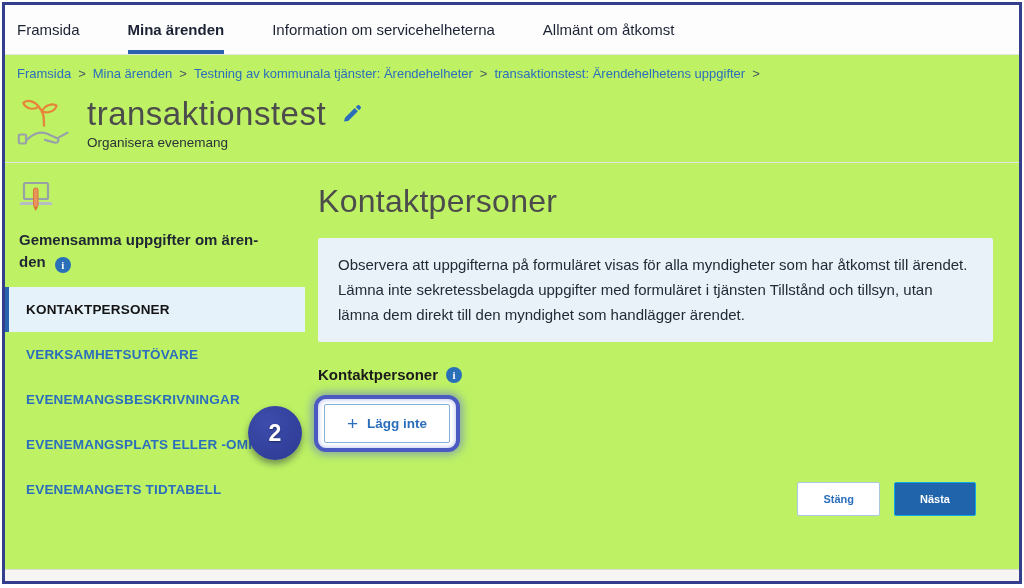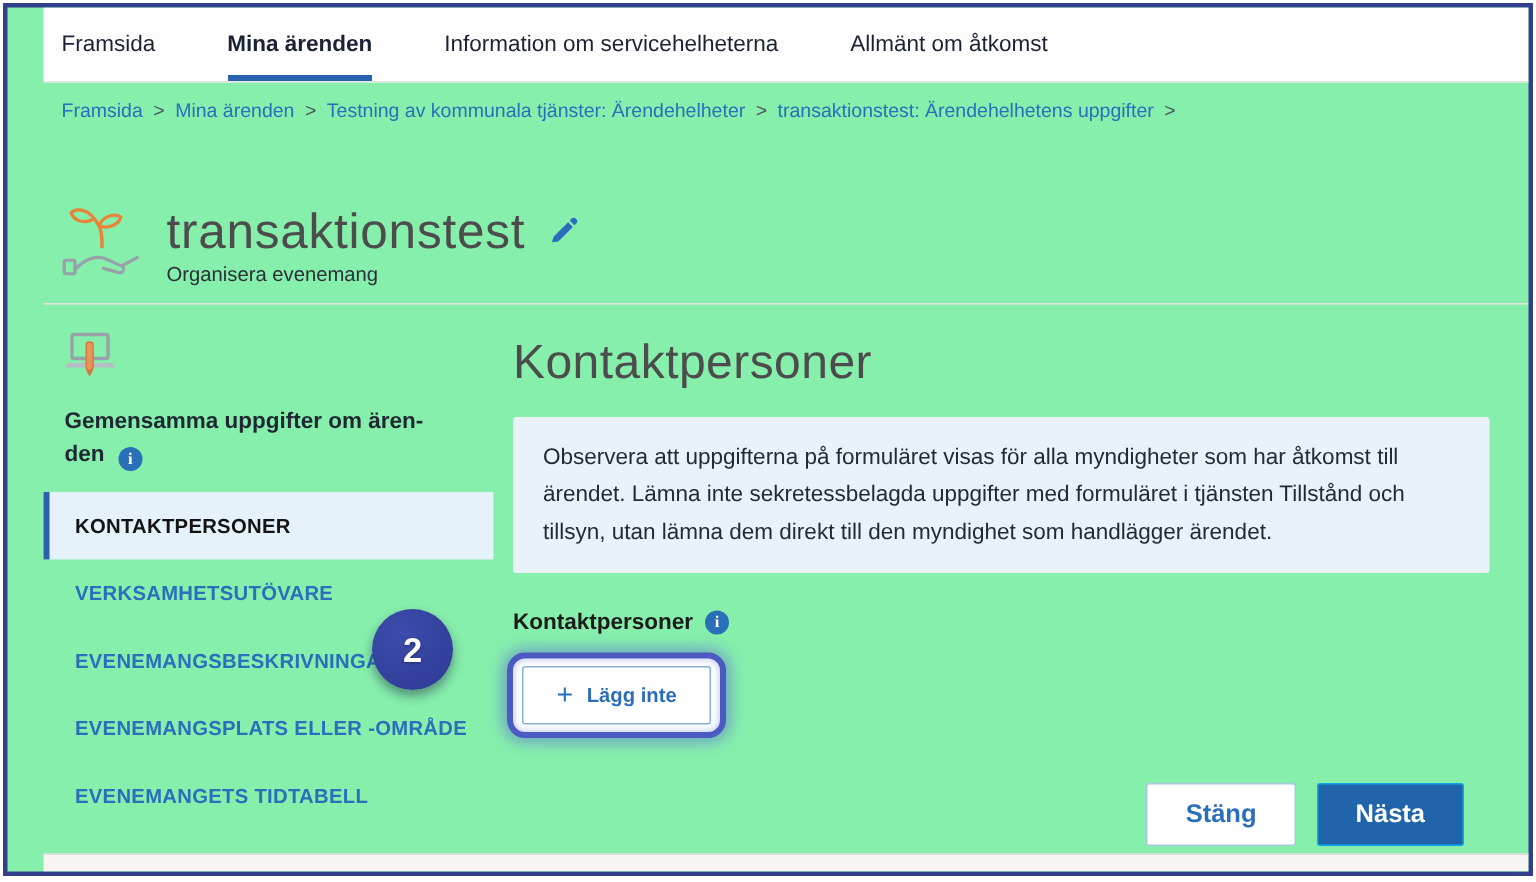--- a/index.html
+++ b/index.html
@@ -1,32 +1,32 @@
 <!DOCTYPE html>
 <html><head>
 <meta charset="utf-8">
 <style>
   * { margin:0; padding:0; box-sizing:border-box; }
   html,body { width:1024px; height:588px; background:#ffffff; font-family:"Liberation Sans", sans-serif; }
   .page { position:relative; width:1024px; height:588px; background:#ffffff; overflow:hidden; }
-  .frame { position:absolute; left:2px; top:2px; right:2px; bottom:4px; border:3px solid #333e8c; background:#86efac; display:flex; flex-direction:column; overflow:hidden;padding-left:24px; }
+  .frame { position:absolute; left:2px; top:2px; right:2px; bottom:4px; border:3px solid #333e8c; background:#bef264; display:flex; flex-direction:column; overflow:hidden; }
 
   
   .topnav { height:50px; display:flex; align-items:stretch; padding-left:12px; border-bottom:1px solid #e4e4e4; background:#fdfdfd; flex-shrink:0; }
   .nav-item { display:flex; align-items:center; margin-right:48px; font-size:15px; color:#1b2233; cursor:pointer; border-bottom:4px solid transparent; padding-top:4px; }
   .nav-item.active { font-weight:600; border-bottom:4px solid #2a63ad; }
 
   
   .breadcrumb { display:flex; align-items:center; gap:7px; padding:11px 12px 10px 12px; font-size:13px; white-space:nowrap; flex-shrink:0; }
   .crumb-link { color:#2b6ebb; cursor:pointer; }
   .crumb-sep { color:#4a5560; }
   .crumb-current { color:#5f6b76; }
 
   
-  .title-block { display:flex; align-items:center; gap:16px; padding:4px 12px 12px 12px; border-bottom:1px solid #e4e4e4; flex-shrink:0;margin-top:40px; }
+  .title-block { display:flex; align-items:center; gap:16px; padding:4px 12px 12px 12px; border-bottom:1px solid #e4e4e4; flex-shrink:0; }
   .title-texts { display:flex; flex-direction:column; }
   .title-row { display:flex; align-items:center; gap:16px; }
   .page-title { font-size:33px; font-weight:300; color:#4c4c4c; letter-spacing:0.5px; }
   .edit-btn { cursor:pointer; display:inline-flex; align-items:center; }
   .subtitle { font-size:13.5px; color:#2b3138; margin-top:2px; font-weight:400; }
 
   
   .content { display:flex; flex:1; min-height:0; }
   .sidebar { width:300px; flex-shrink:0; padding-top:12px; }
   .side-header { display:flex; gap:10px; padding:6px 14px 14px 14px; font-size:15px; font-weight:700; color:#1f2733; line-height:1.45;flex-direction:column; }
@@ -39,21 +39,21 @@
   .sub-row { display:flex; align-items:center; gap:8px; margin-top:24px; }
   .sub-heading { font-size:15px; font-weight:700; color:#1b1b1b; }
   .desc-line { margin-top:14px; font-size:13.5px; font-weight:700; color:#1b1b1b; }
 
   .add-area { margin-top:12px; }
   .highlight-ring { display:inline-block; border:4px solid #4a5ac0; border-radius:12px; padding:5px 6px; box-shadow:0 0 9px 3px rgba(92,112,214,0.55), inset 0 0 4px 1px rgba(92,112,214,0.35); margin-left:-4px; background:#fff; }
   .add-btn { display:inline-flex; align-items:center; gap:9px; background:#ffffff; border:1px solid #87b0d6; color:#2b6ebb; font-size:13.5px; font-weight:700; padding:9px 22px; cursor:pointer; border-radius:2px; font-family:"Liberation Sans", sans-serif; }
   .plus-glyph { font-size:19px; font-weight:400; line-height:1; }
 
   .footer-actions { display:flex; justify-content:flex-end; gap:14px; margin-top:30px; margin-right:17px; }
-  .btn { font-family:"Liberation Sans", sans-serif; font-size:17px; font-weight:700; padding:10px 25px; border-radius:2px; cursor:pointer; }
+  .btn { font-family:"Liberation Sans", sans-serif; font-size:11px; font-weight:700; padding:10px 25px; border-radius:2px; cursor:pointer; }
   .btn-secondary { background:#ffffff; border:1px solid #aac8e4; color:#2b6ebb; }
   .btn-primary { background:#2065ab; border:1px solid #0ea5e9; color:#ffffff; }
 
   .footer-strip { height:12px; background:#f6f5f3; border-top:1px solid #dddcda; margin-top:auto; flex-shrink:0; }
 
   
   .info-icon { display:inline-flex; align-items:center; justify-content:center; width:16px; height:16px; border-radius:50%; background:#2a70b8; color:#ffffff; font-size:11px; font-weight:700; font-family:"Liberation Serif", serif; cursor:pointer; flex-shrink:0; }
 
   
   .step-badge { position:absolute; left:248px; top:406px; width:54px; height:54px; border-radius:50%; background:radial-gradient(circle at 35% 30%, #3d4cab, #2c3a93); color:#ffffff; font-size:23px; font-weight:700; display:flex; align-items:center; justify-content:center; box-shadow:0 4px 7px rgba(20,25,60,0.45); text-shadow:0 1px 2px rgba(0,0,0,0.4); z-index:5; }

